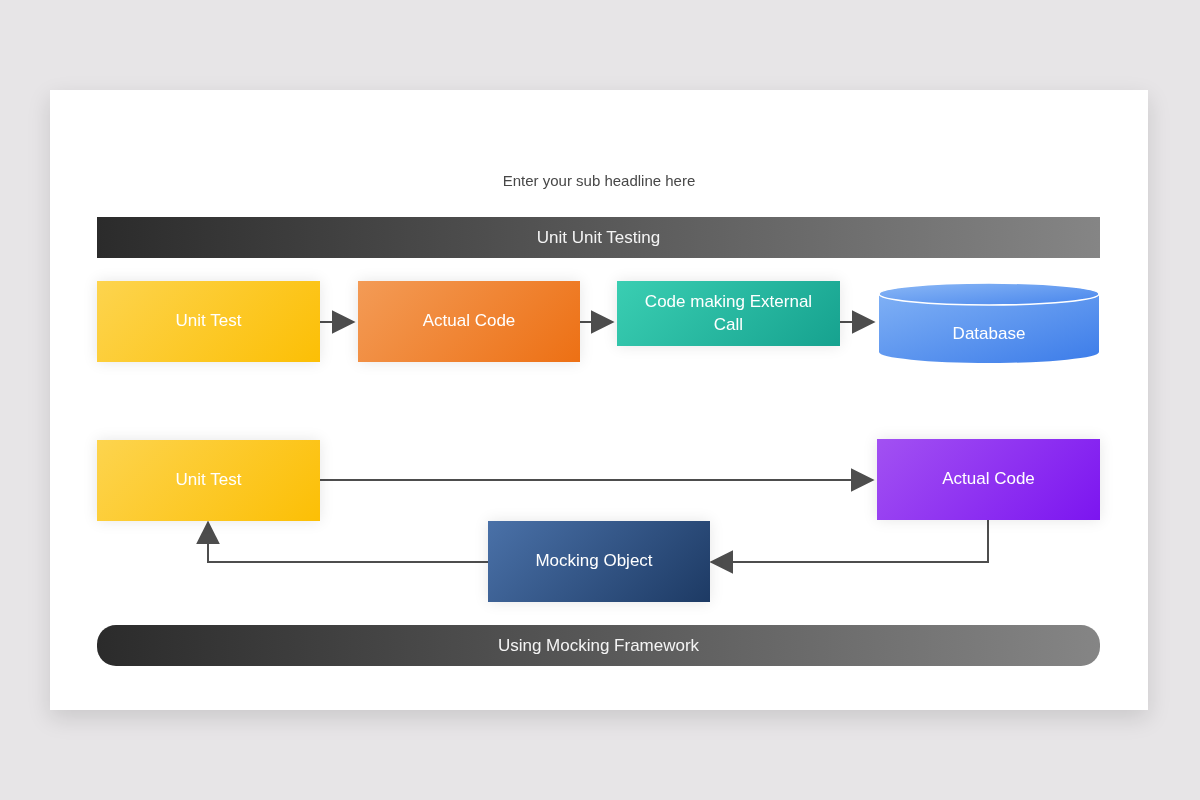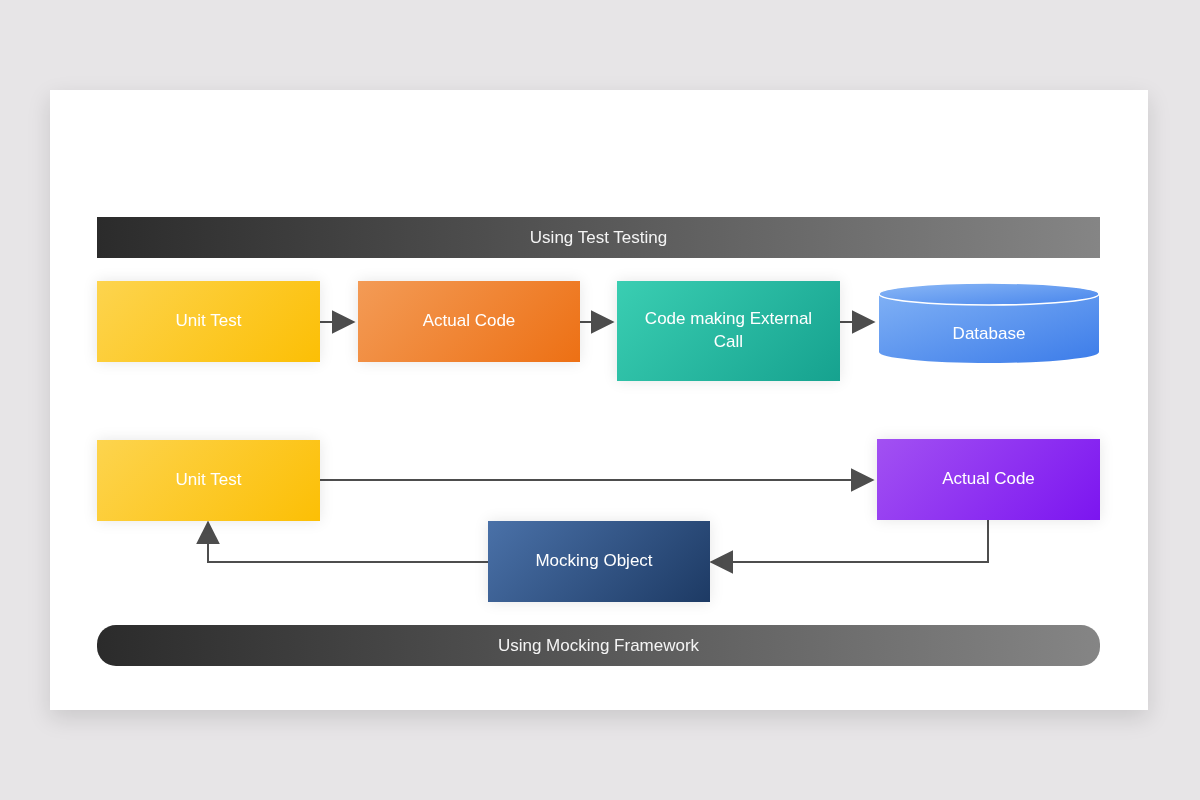--- a/index.html
+++ b/index.html
@@ -47,21 +47,21 @@
     display: flex; align-items: center; justify-content: center;
     text-align: center;
     color: #ffffff;
     font-size: 17px;
     line-height: 1.35;
     padding: 6px 18px;
     box-shadow: 0 0 14px rgba(0,0,0,0.10);
   }
   .f1-box1 { left: 47px;  top: 191px; width: 223px; height: 81px; }
   .f1-box2 { left: 308px; top: 191px; width: 222px; height: 81px; }
-  .f1-box3 { left: 567px; top: 191px; width: 223px; height: 100px; }
+  .f1-box3 { left: 567px; top: 191px; width: 223px; height: 65px; }
   .f2-box1 { left: 47px;  top: 350px; width: 223px; height: 81px; }
   .f2-box2 { left: 827px; top: 349px; width: 223px; height: 81px; }
   .f2-box3 { left: 438px; top: 431px; width: 222px; height: 81px; }
   .cylinder {
     position: absolute;
     left: 828px; top: 193px; width: 222px; height: 80px; text-align: right;
   }
   .cylinder svg { position: absolute; inset: 0; overflow: visible; }
   .cylinder .cyl-label {
     position: absolute; left: 0; top: 22px; width: 100%; height: 58px;
@@ -72,23 +72,24 @@
     position: absolute; inset: 0;
     width: 1098px; height: 620px;
     pointer-events: none;
   }
 </style>
 </head>
 <body>
 
 <div class="slide">
 
+  <div class="subtitle">Enter your sub headline here</div>
 
   <div class="banner banner-top" style="background: linear-gradient(90deg, rgb(43, 43, 43), rgb(133, 133, 133));">
-    <span>Using Test Testing</span>
+    <span>Unit Unit Testing</span>
   </div>
 
   <svg class="connectors" viewBox="0 0 1098 620">
     <defs>
       <marker id="ah" viewBox="0 0 10 10" refX="8.5" refY="5" markerWidth="12" markerHeight="12" orient="auto">
         <path d="M0,0 L10,5 L0,10 z" fill="#4D4D4D"></path>
       </marker>
     </defs>
     <path d="M270,232 H302" fill="none" stroke="#4D4D4D" stroke-width="2" marker-end="url(#ah)"></path>
     <path d="M530,232 H561" fill="none" stroke="#4D4D4D" stroke-width="2" marker-end="url(#ah)"></path>

